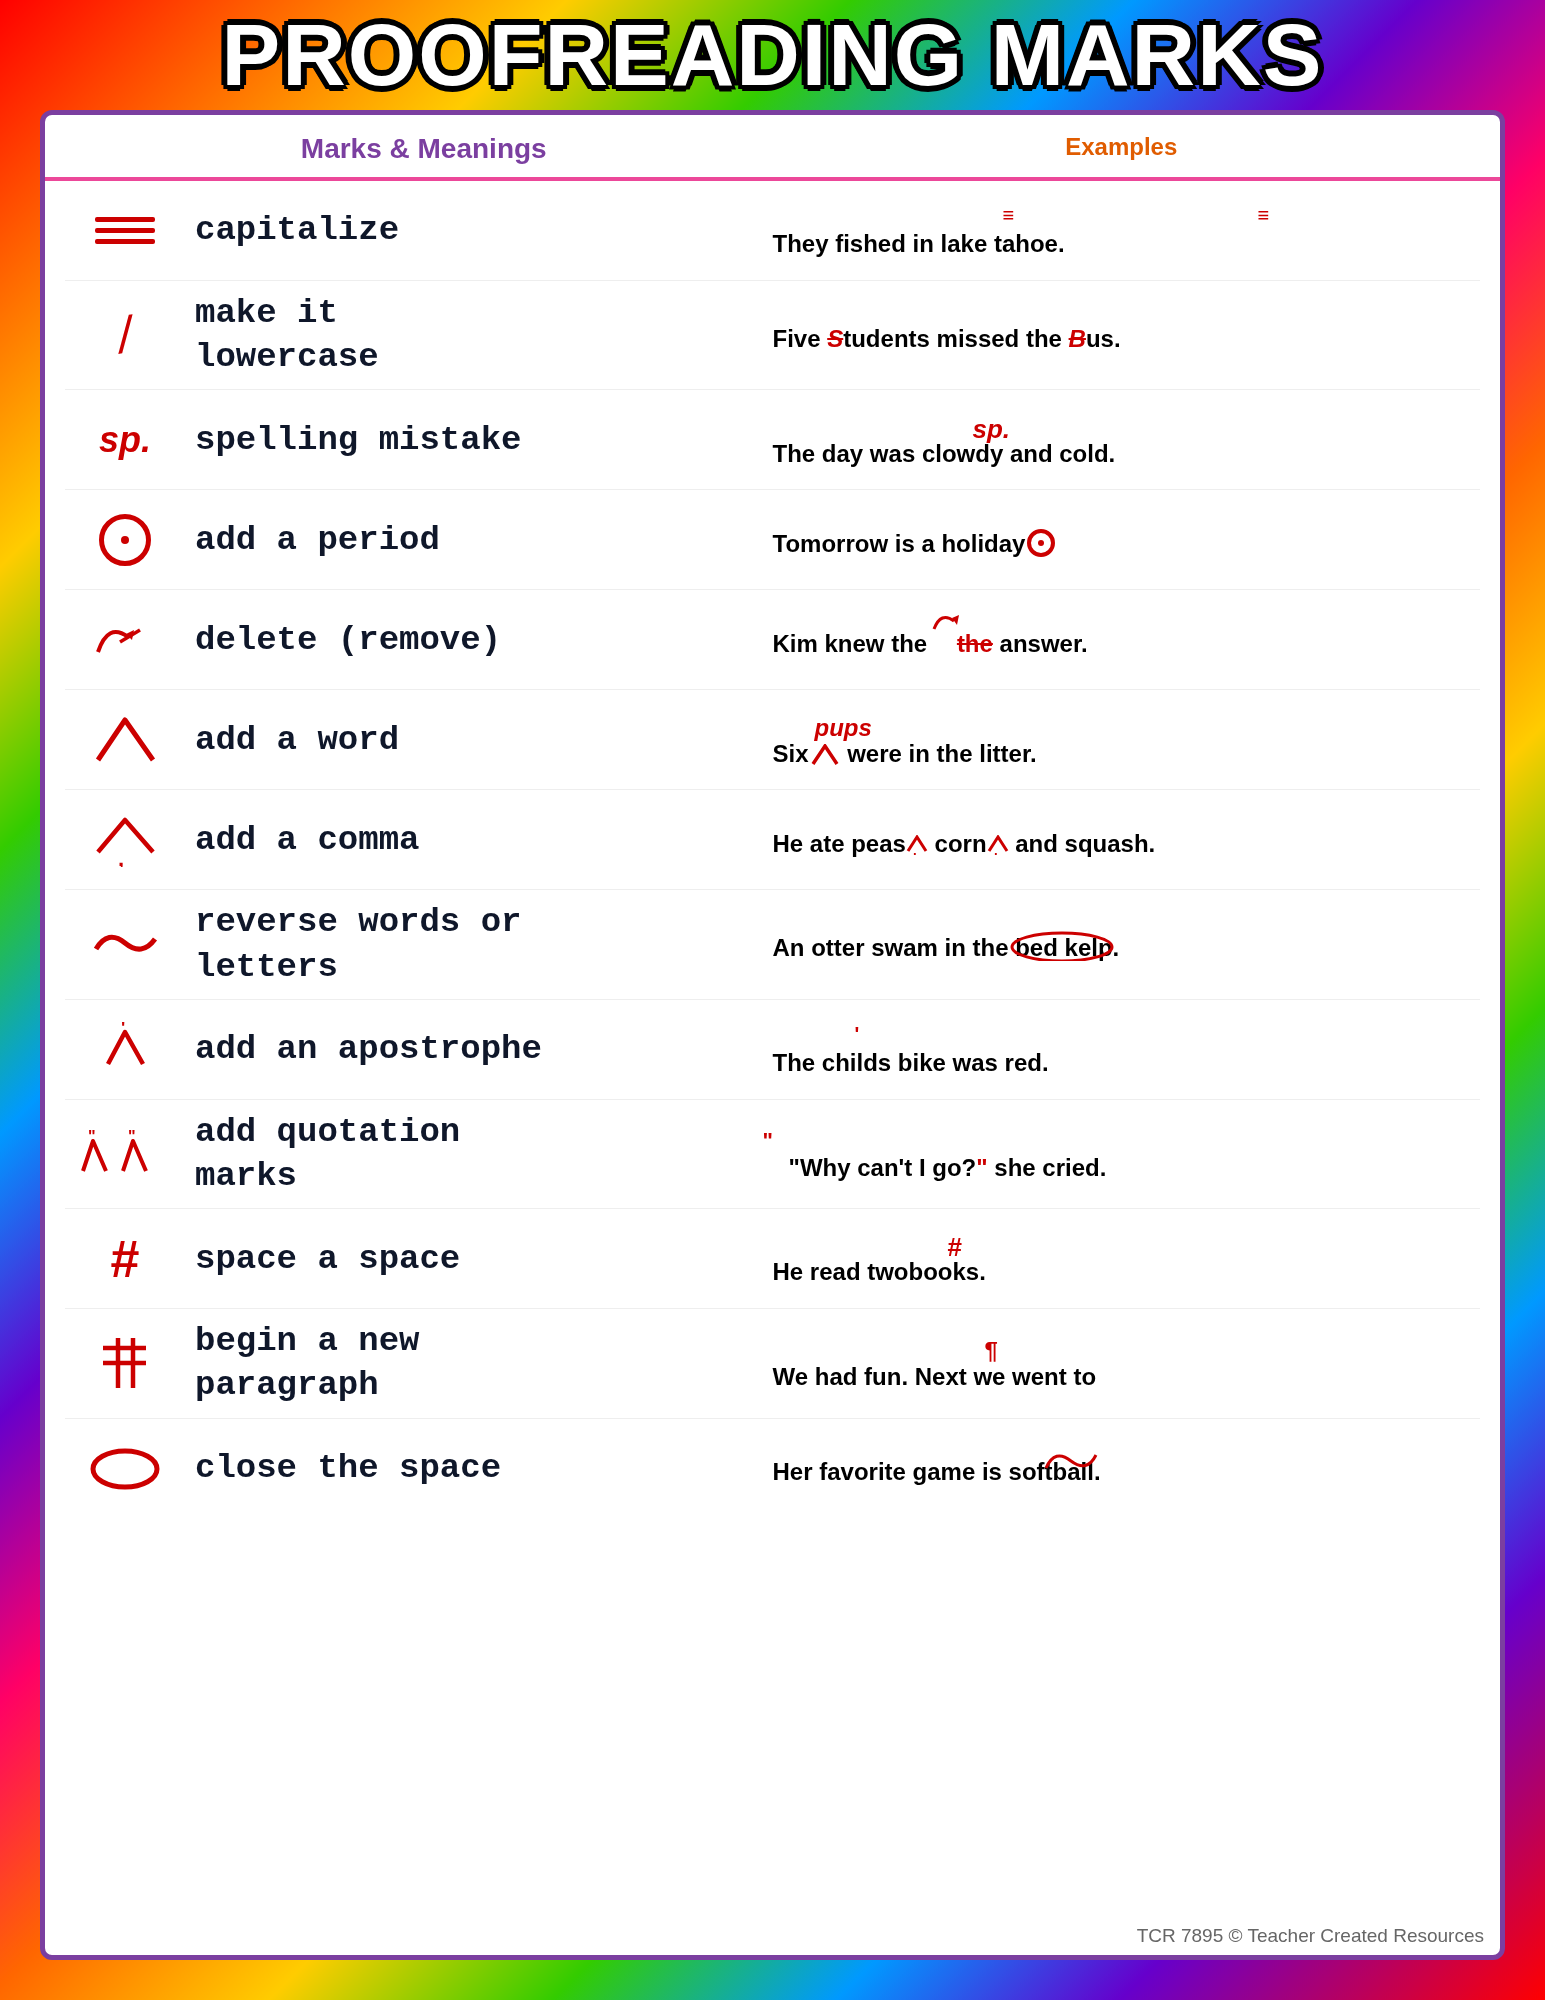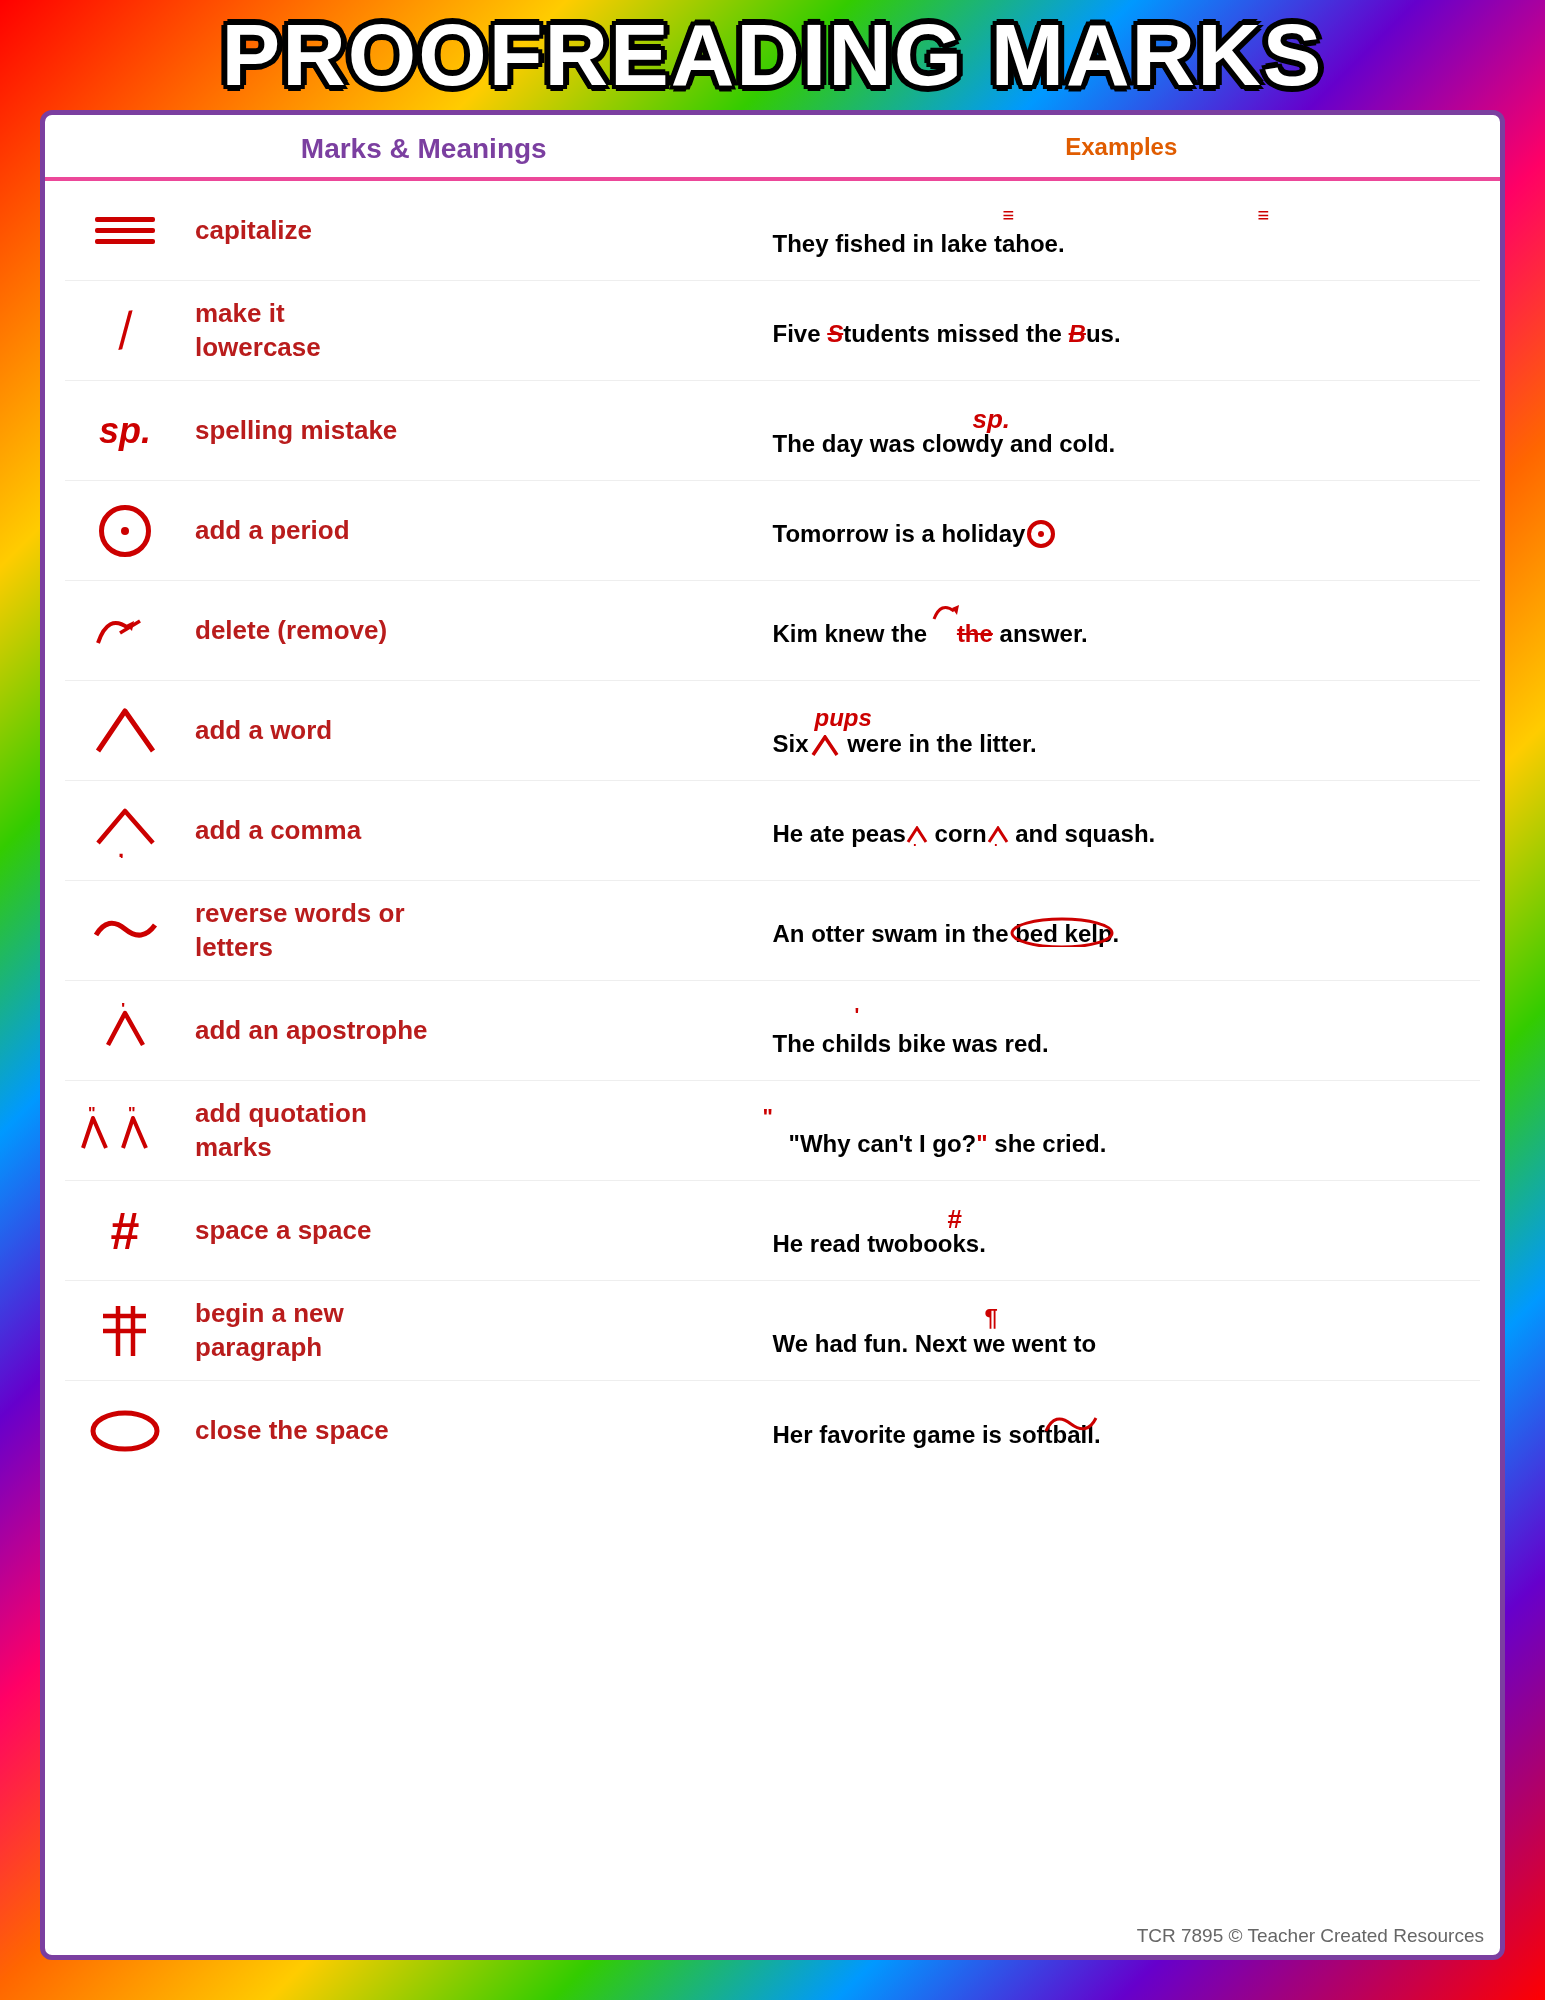--- a/index.html
+++ b/index.html
@@ -122,24 +122,25 @@
 
     .symbol-area {
       width: 100px;
       display: flex;
       align-items: center;
       justify-content: center;
       flex-shrink: 0;
     }
 
     .mark-label {
-      font-size: 26px;
+      font-size: 34px;
       font-weight: 700;
-      color: #b91c1c;
+      color: #0f172a;
       line-height: 1.3;
+      font-family: Liberation Mono, monospace;
     }
 
     
     .right-side {
       width: 50%;
       font-size: 24px;
       color: #000;
       font-weight: 600;
       line-height: 1.6;
       position: relative;

